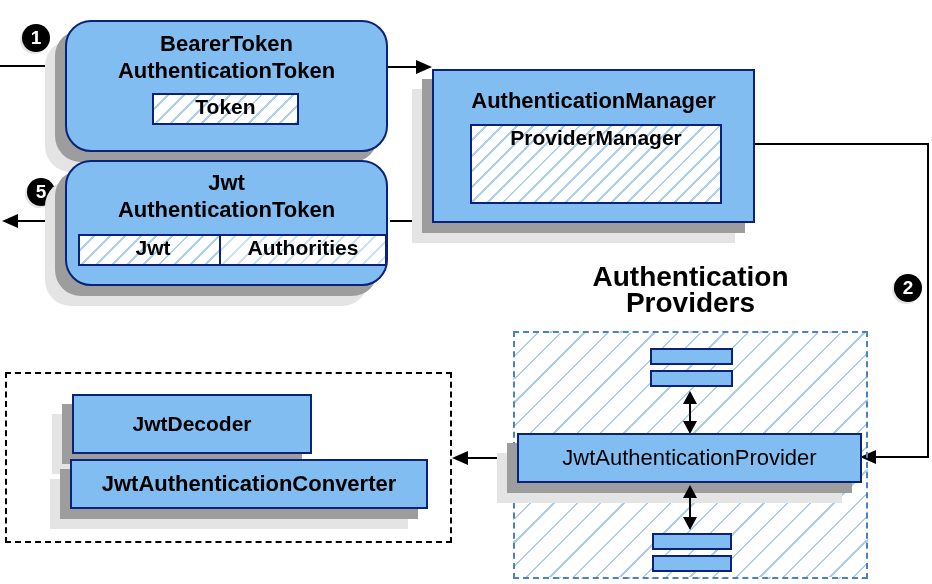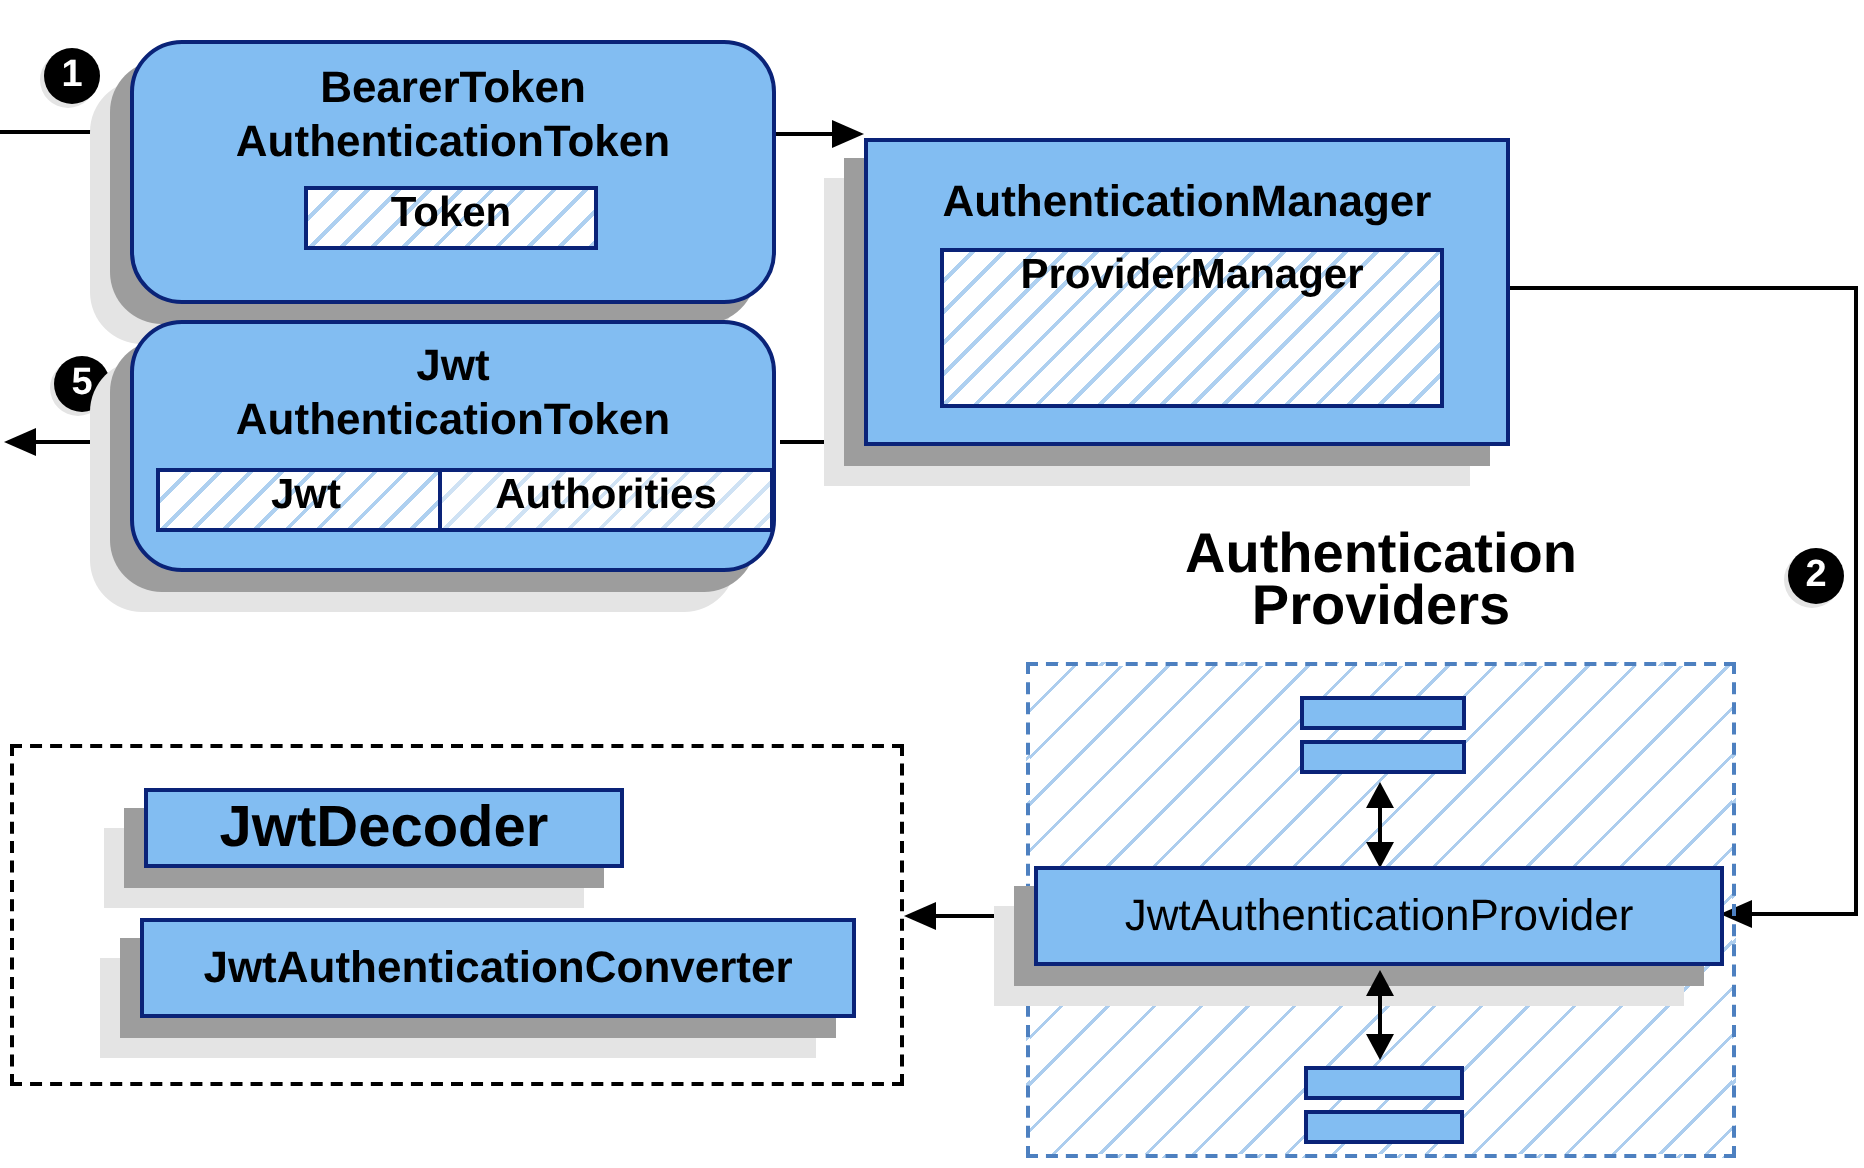--- a/index.html
+++ b/index.html
@@ -133,21 +133,21 @@
 
   <div class="vline" style="left:689px;top:494px;height:24px;"></div>
   <div class="ah ah-up" style="left:683px;top:485px;"></div>
   <div class="ah ah-down" style="left:683px;top:517px;"></div>
 
   <div class="bar" style="left:652px;top:533px;width:80px;height:17px;"></div>
   <div class="bar" style="left:652px;top:555px;width:80px;height:17px;"></div>
 
   <div class="group-dashed-black" style="left:5px;top:372px;width:447px;height:171px;"></div>
 
-  <div class="node fill-center" style="left:72px;top:394px;width:240px;height:40px;font-weight:bold;font-size:29px;">
+  <div class="node fill-center" style="left:72px;top:394px;width:240px;height:60px;font-weight:bold;font-size:21px;">
     <span>JwtDecoder</span>
   </div>
 
   <div class="node fill-center" style="left:70px;top:459px;width:358px;height:50px;font-weight:bold;font-size:22px;">
     <span>JwtAuthenticationConverter</span>
   </div>
 
 </div>
 
 </body></html>

